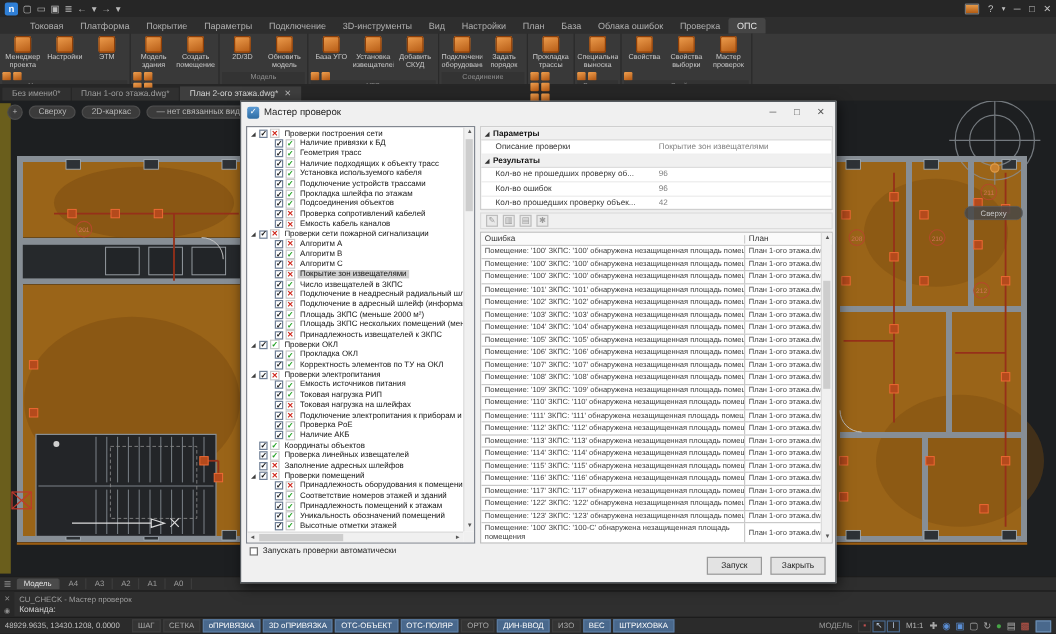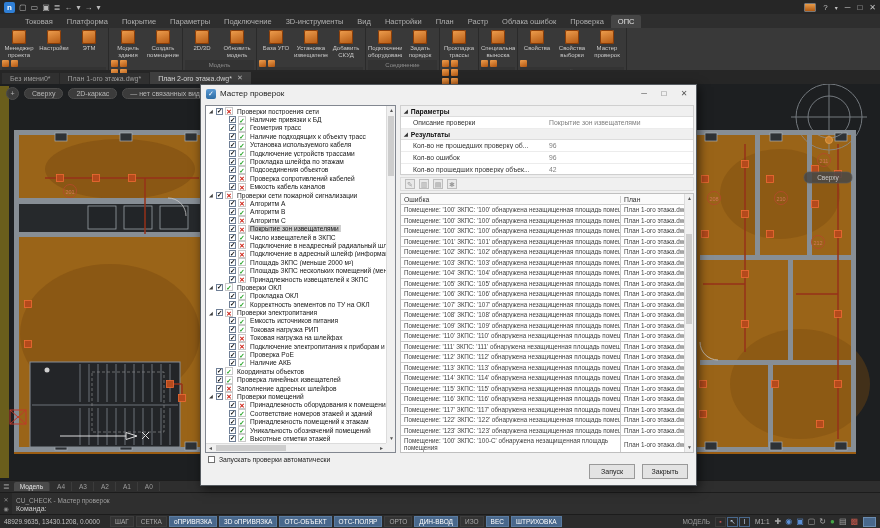--- a/index.html
+++ b/index.html
@@ -155,21 +155,21 @@
 
   <span class="mtab">Токовая</span>
       <span class="mtab">Платформа</span>
       <span class="mtab">Покрытие</span>
       <span class="mtab">Параметры</span>
       <span class="mtab">Подключение</span>
       <span class="mtab">3D-инструменты</span>
       <span class="mtab">Вид</span>
       <span class="mtab">Настройки</span>
       <span class="mtab">План</span>
-      <span class="mtab">Растр</span>
+      <span class="mtab">База</span>
       <span class="mtab">Облака ошибок</span>
       <span class="mtab">Проверка</span>
       <span class="mtab active">ОПС</span>
     </div>
 
   <div class="ribbon">
 
       <div class="rgroup">
         <div class="rbtns">
 

